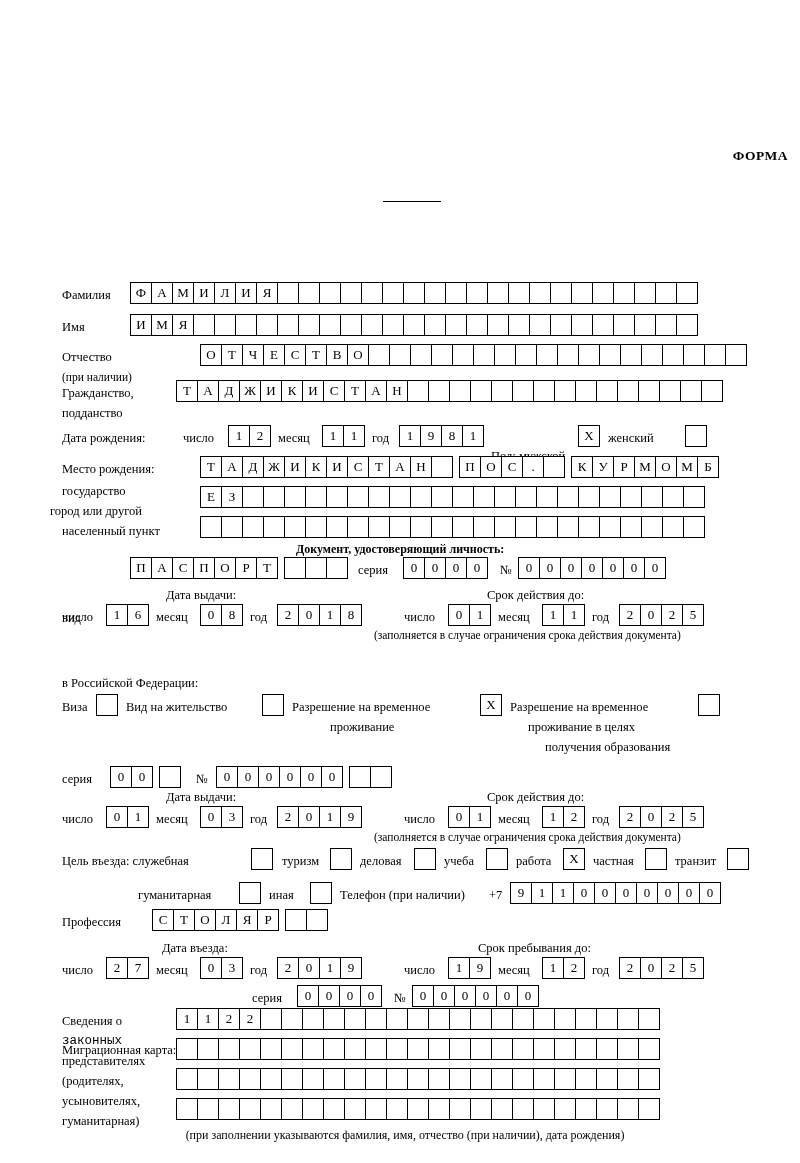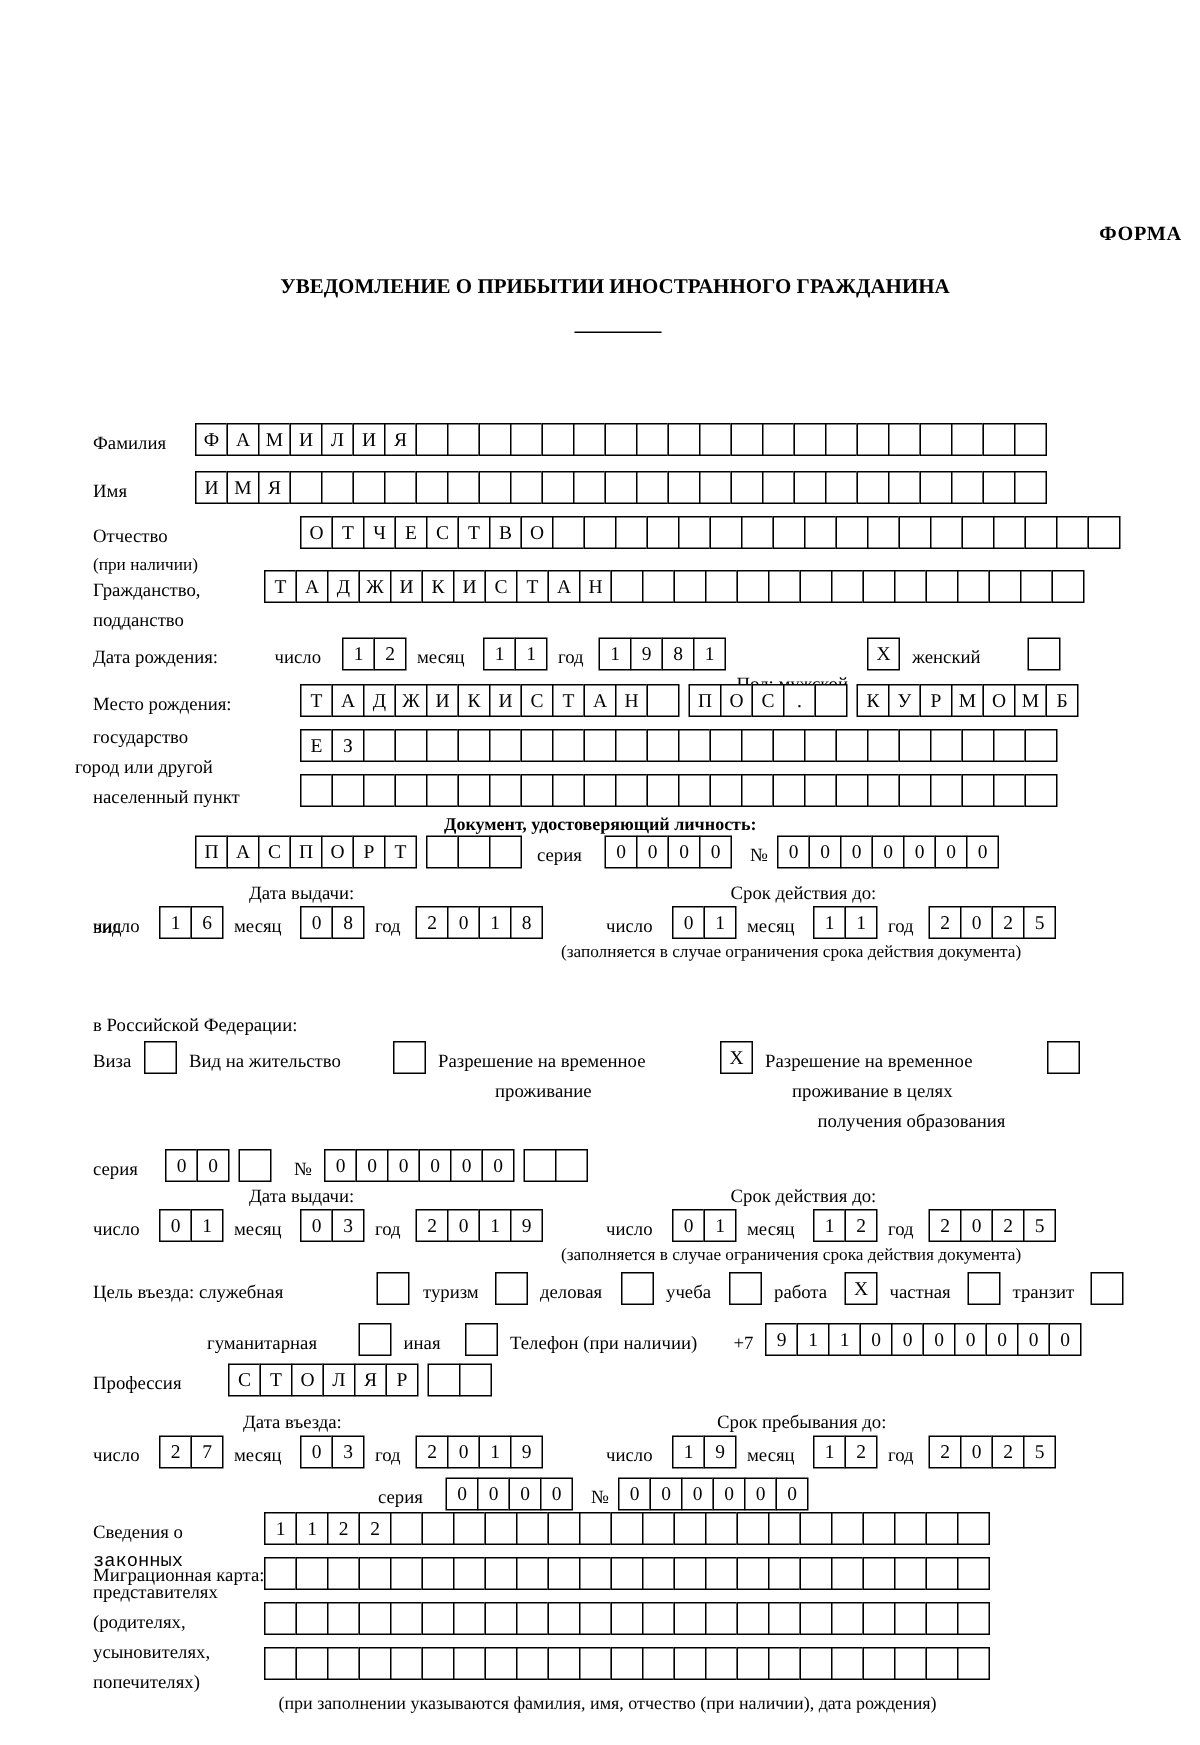--- a/index.html
+++ b/index.html
@@ -116,21 +116,20 @@
 </style>
 </head>
 <body>
 
 <div class="page">
 
 
   <div class="forma">ФОРМА</div>
 
   <div class="title">
-    <div>УВЕДОМЛЕНИЕ О ПРИБЫТИИ ИНОСТРАННОГО ГРАЖДАНИНА</div>
     <div>&nbsp;<span class="ul"></span></div>
   </div>
 
 
   <div class="lbl" style="left:62px; top:288px;">Фамилия</div>
   <div class="cells" id="row-surname" style="left:130px; top:282px;">
       <div class="cell">Ф</div>
       <div class="cell">А</div>
       <div class="cell">М</div>
       <div class="cell">И</div>
@@ -597,21 +596,21 @@
       <div class="cell">0</div>
       <div class="cell">0</div>
       <div class="cell">0</div>
     </div>
 
   <div class="lbl" style="left:62px; top:1014px;">Сведения о</div>
   <div class="lbl" style="left:62px; top:1034px;font-family:Liberation Mono, monospace;">законных</div>
   <div class="lbl" style="left:62px; top:1054px;">представителях</div>
   <div class="lbl" style="left:62px; top:1074px;">(родителях,</div>
   <div class="lbl" style="left:62px; top:1094px;">усыновителях,</div>
-  <div class="lbl" style="left:62px; top:1114px;">попечителях)</div>
+  <div class="lbl" style="left:62px; top:1114px;">гуманитарная)</div>
 
   <div class="cells" id="reps-1" style="left:176px; top:1008px;">
       <div class="cell">1</div>
       <div class="cell">1</div>
       <div class="cell">2</div>
       <div class="cell">2</div>
       <div class="cell"></div>
       <div class="cell"></div>
       <div class="cell"></div>
       <div class="cell"></div>

